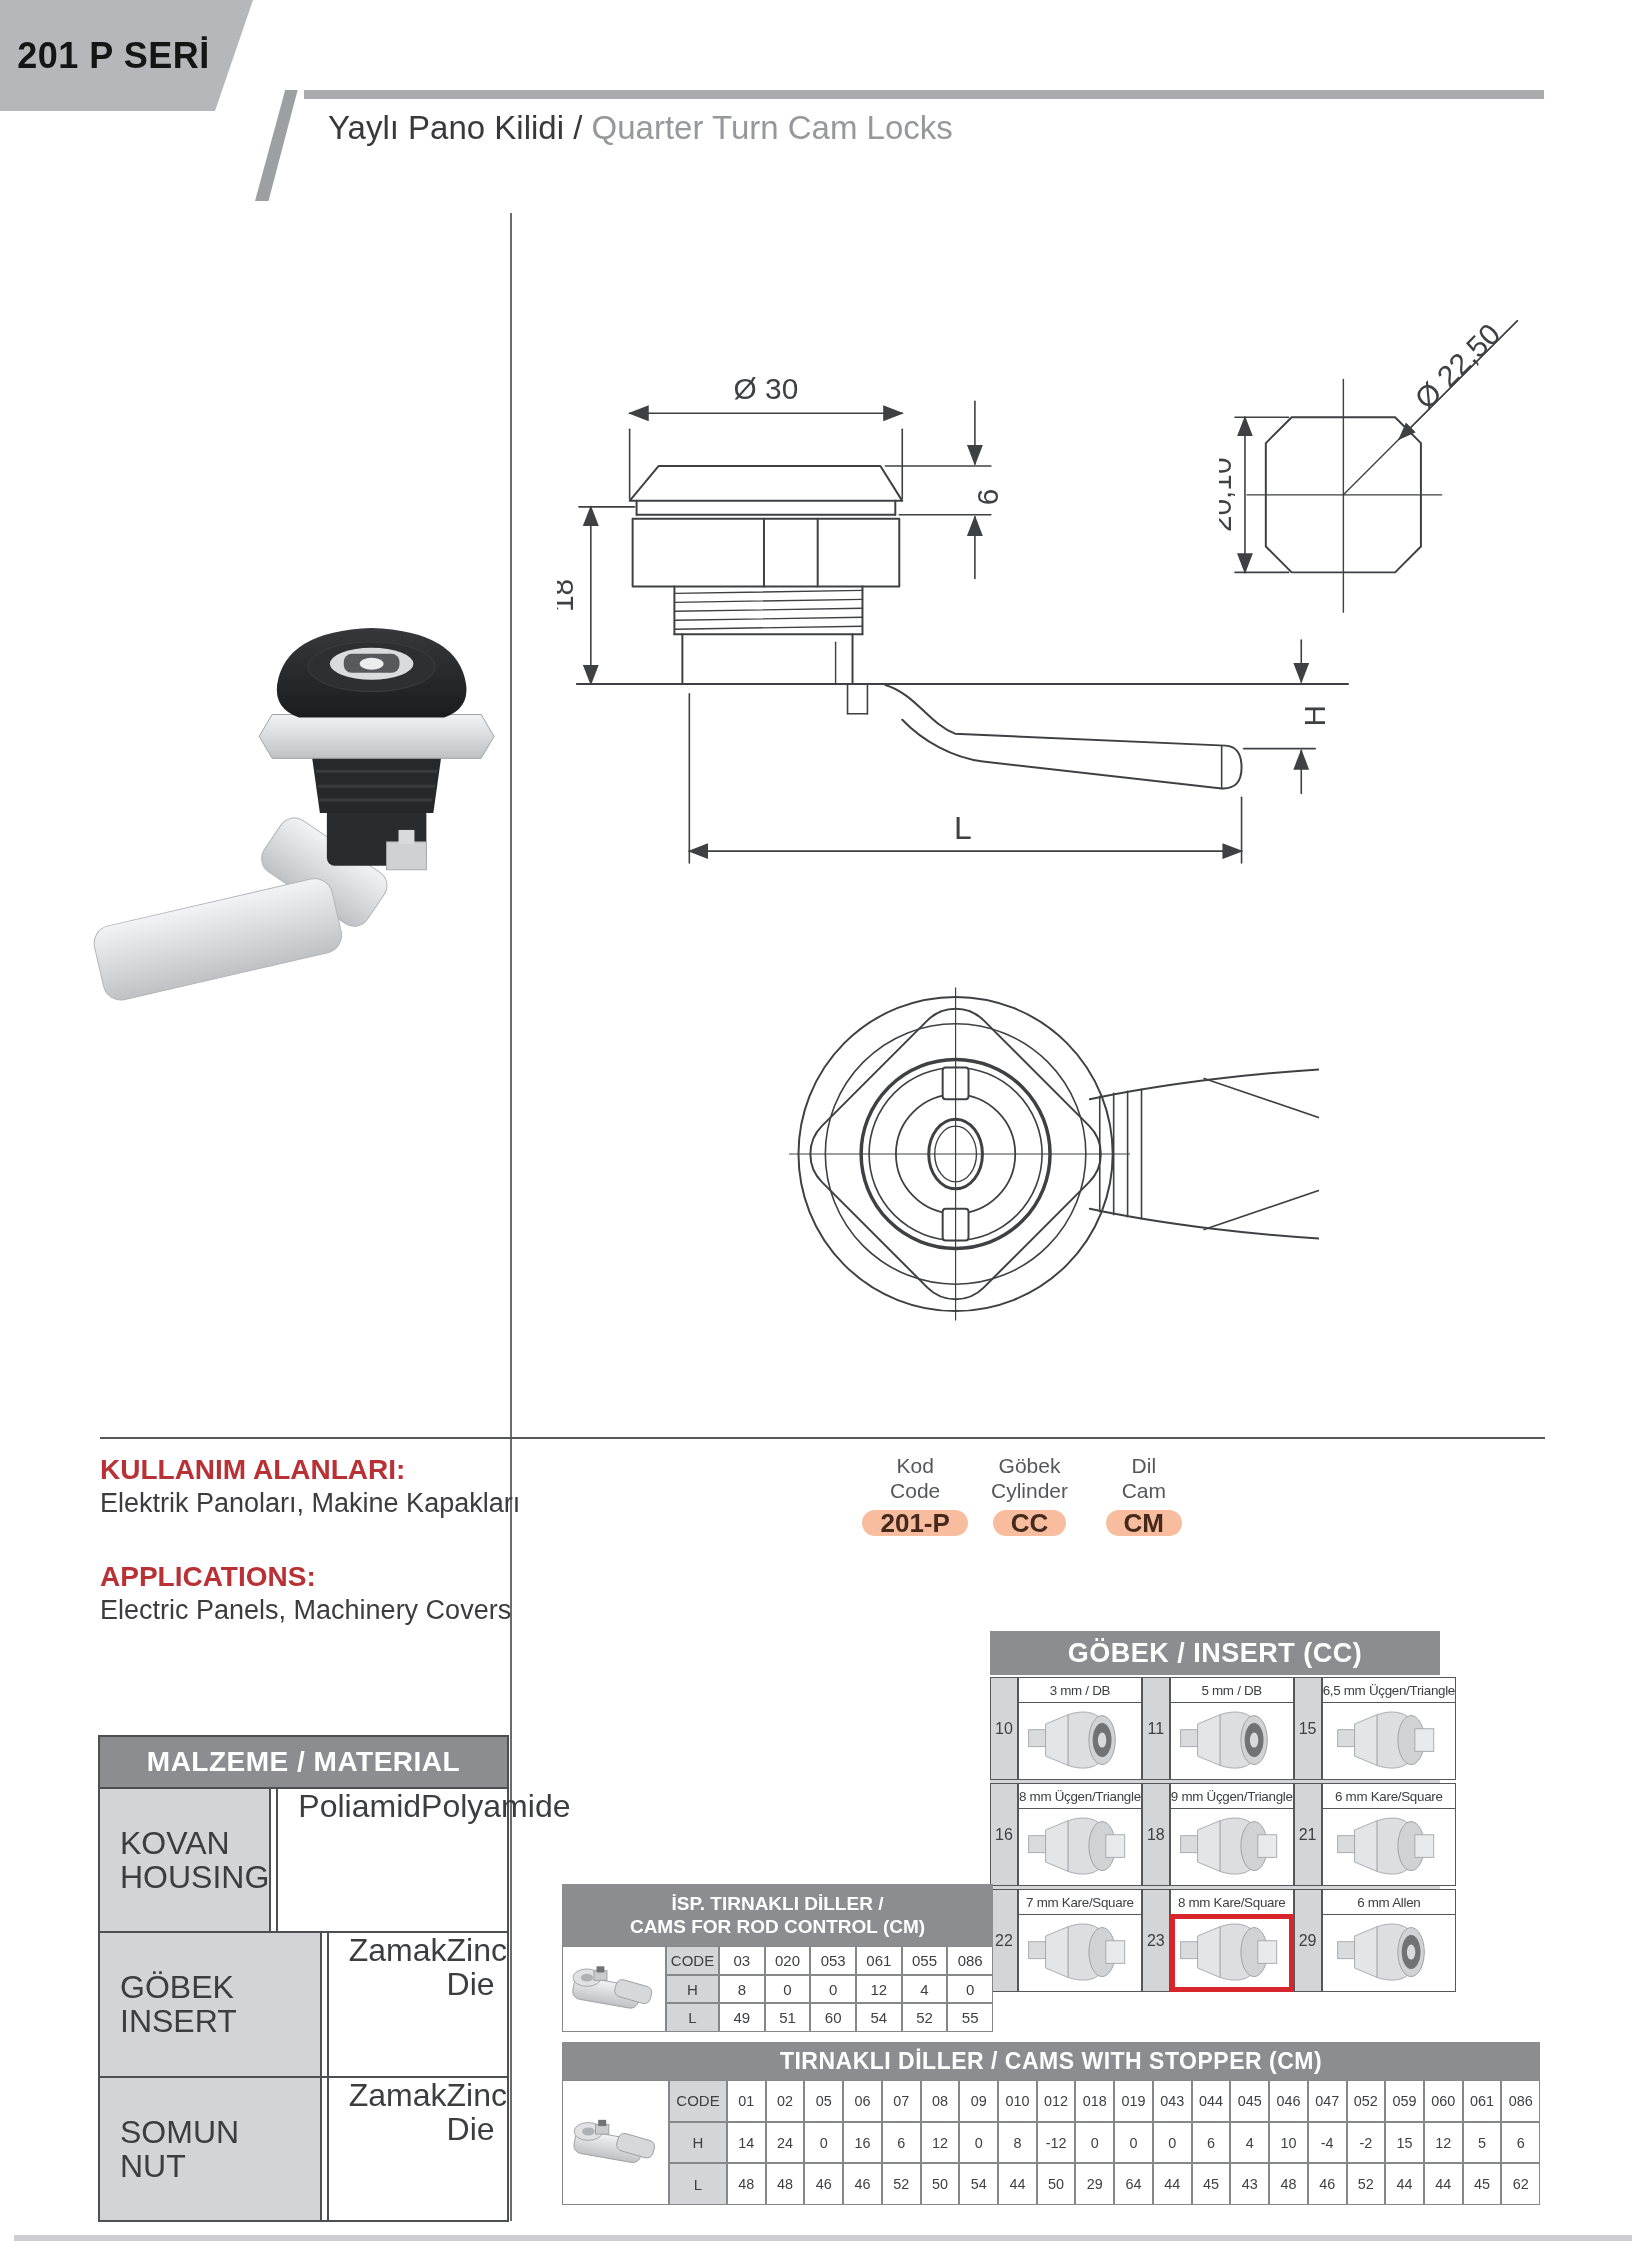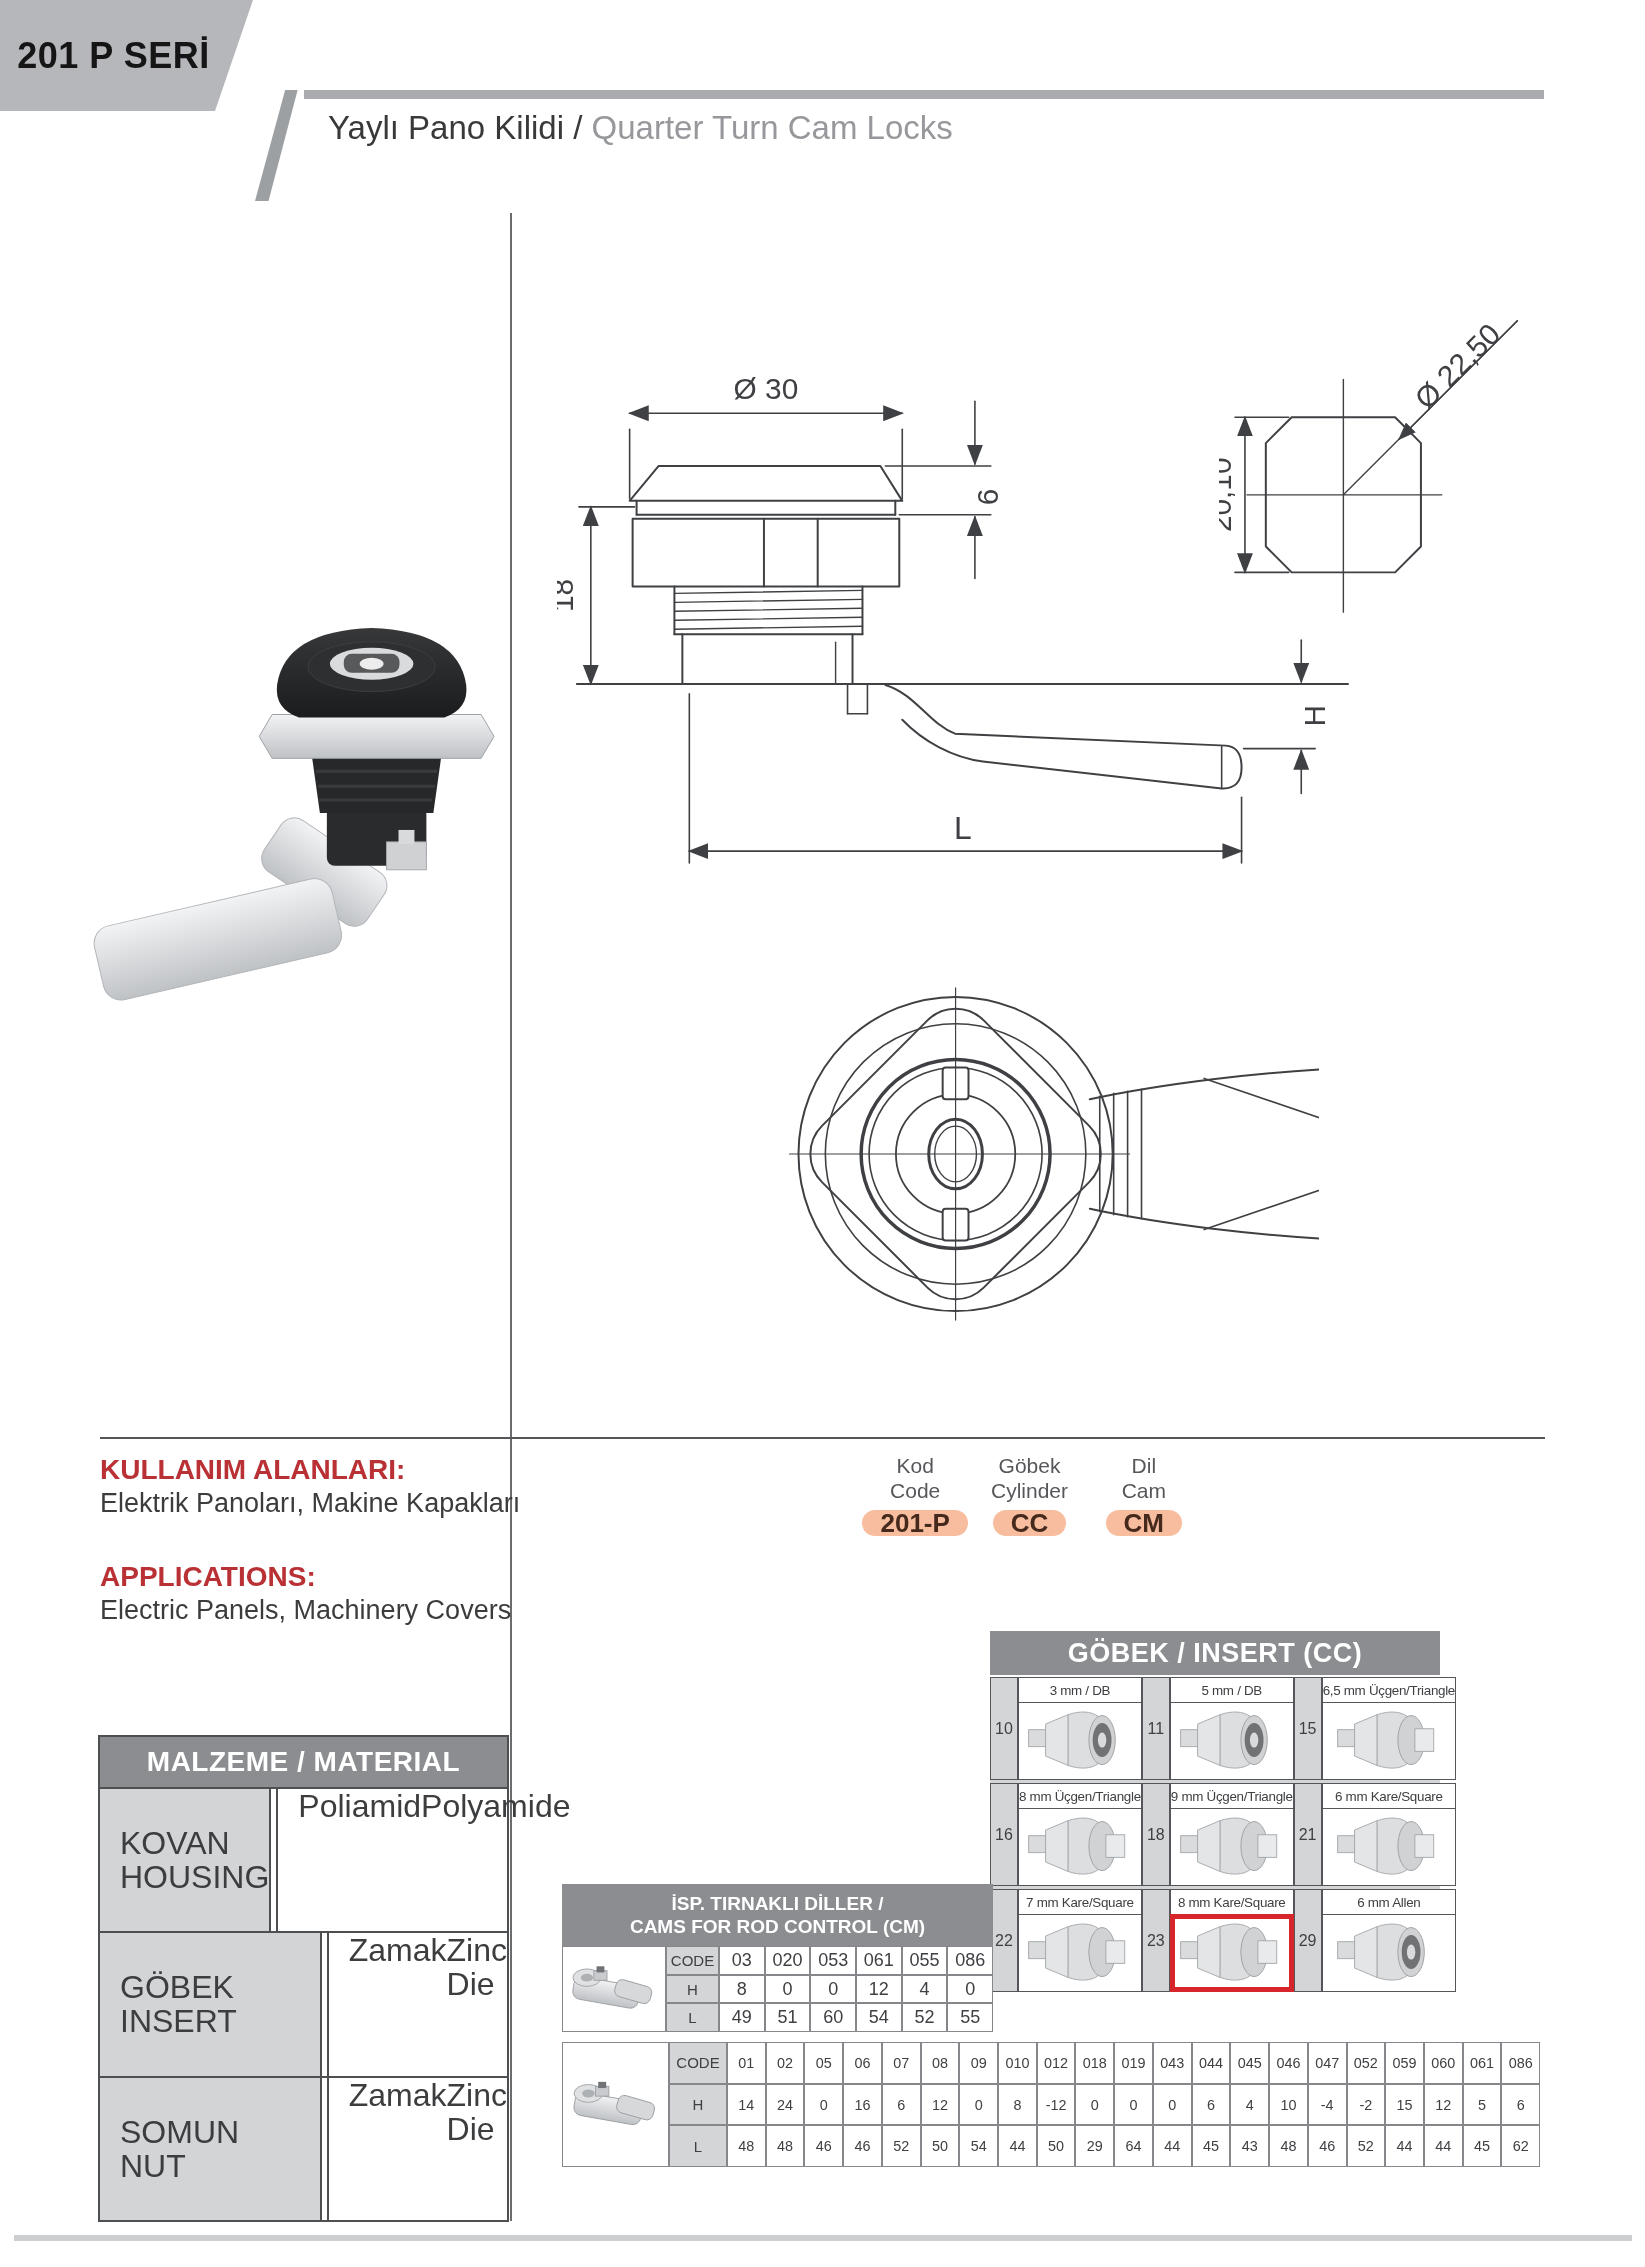--- a/index.html
+++ b/index.html
@@ -66,21 +66,21 @@
   .dt-r{flex:1;display:flex}
   .dt-lab{background:#d3d5d7;border:1px solid #85878a;display:flex;align-items:center;justify-content:center}
   .cells{flex:1;display:flex}
   .dc{flex:1;display:flex;align-items:center;justify-content:center;border:1px solid #85878a;background:#fff}
 
   .rod{left:562px;top:1884px;width:431px}
   .rod .dt-hd{height:62px;font-size:19px;line-height:23px}
   .rod .dt-body{height:86px}
   .rod .dt-img{width:104px}
   .rod .dt-lab{width:53px;font-size:15px}
-  .rod .dc{font-size:18px}
+  .rod .dc{font-size:15px}
 
   .stp{left:562px;top:2042px;width:978px}
   .stp .dt-hd{height:38px;font-size:23px;letter-spacing:0.5px}
   .stp .dt-body{height:125px}
   .stp .dt-img{width:107px}
   .stp .dt-lab{width:58px;font-size:15px}
   .stp .dc{font-size:14.4px}
 </style>
 </head>
 <body>
@@ -443,20 +443,21 @@
             <div class="dc">54</div>
             <div class="dc">52</div>
             <div class="dc">55</div>
           </div>
       </div>
     </div>
   </div>
 </div>
 
 <div class="abs stp">
+  <div class="dt-hd">TIRNAKLI DİLLER / CAMS WITH STOPPER (CM)</div>
   <div class="dt-body">
     <div class="dt-img">
       <svg width="98" height="64" viewBox="0 0 110 70">
           <use href="#cam-glyph"></use>
         </svg>
     </div>
     <div class="dt-rows">
       <div class="dt-r">
         <div class="dt-lab">CODE</div>
         <div class="cells">

